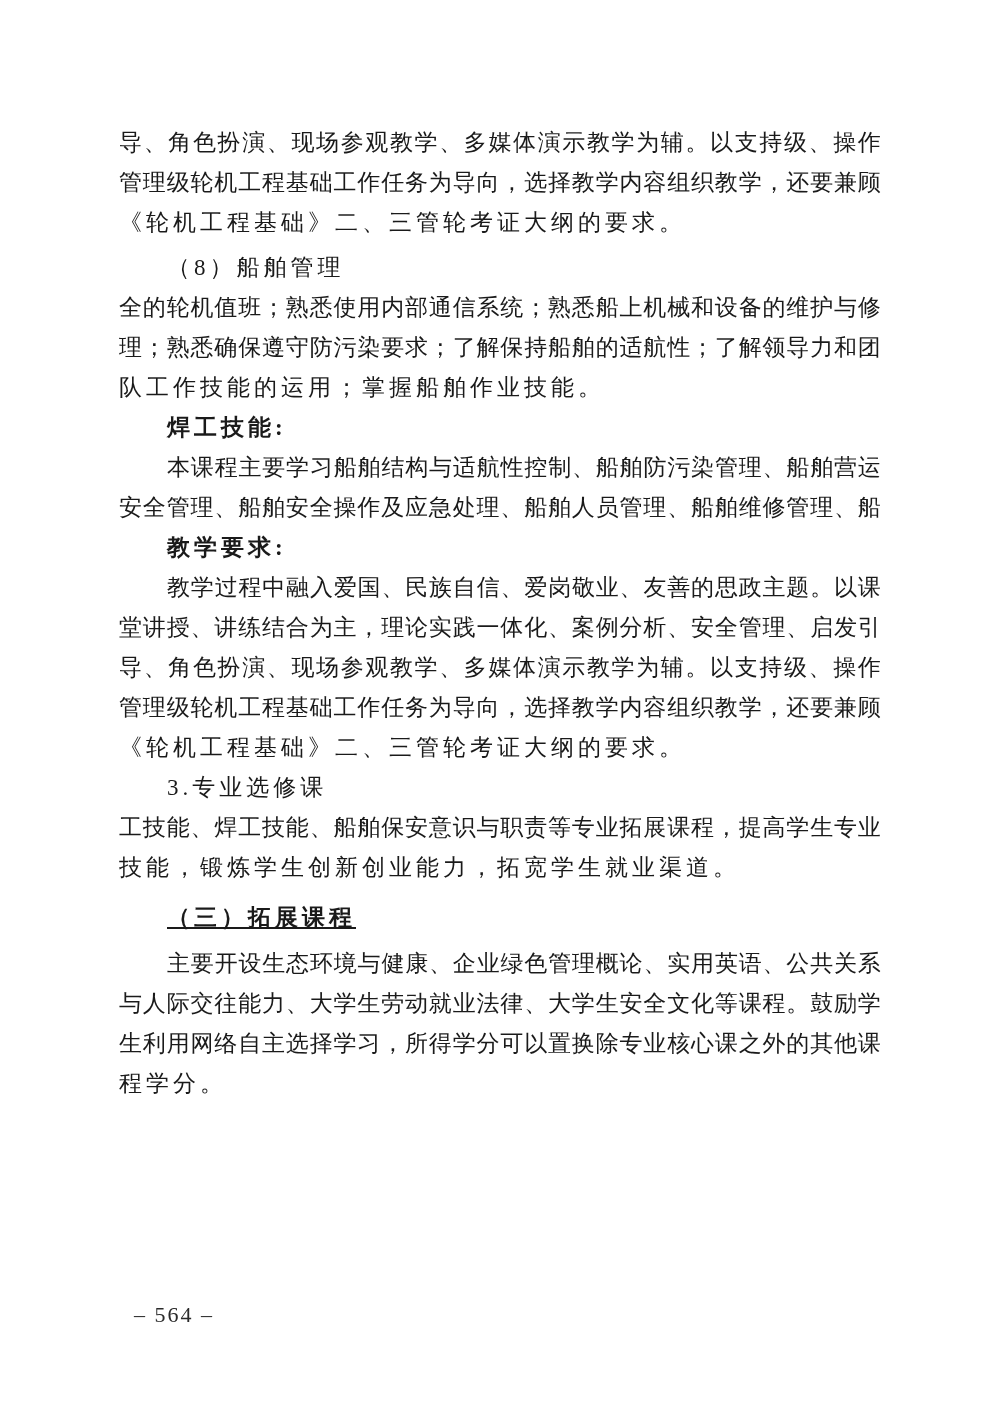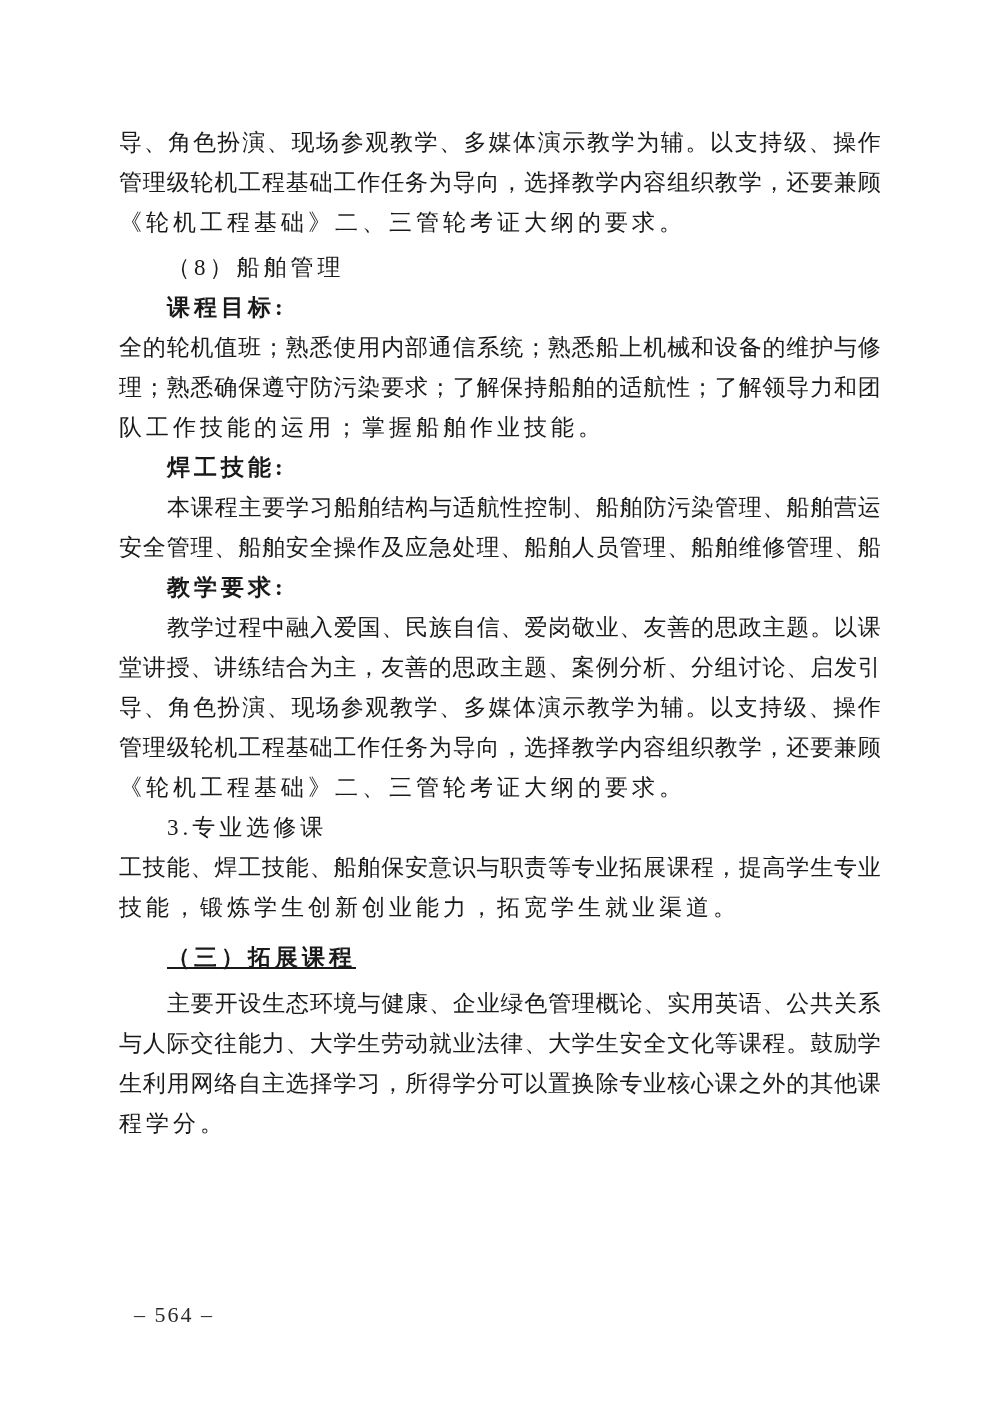--- a/index.html
+++ b/index.html
@@ -47,30 +47,29 @@
 </style>
 </head>
 <body>
 
 <div class="page">
   <main class="content">
       <div class="line fill">导、角色扮演、现场参观教学、多媒体演示教学为辅。以支持级、操作级、</div>
       <div class="line fill">管理级轮机工程基础工作任务为导向，选择教学内容组织教学，还要兼顾</div>
       <div class="line">《轮机工程基础》二、三管轮考证大纲的要求。</div>
       <div class="line indent v-sub-item">（8）船舶管理</div>
-      <div class="line indent bold">课程目标:</div>
       <div class="line fill">全的轮机值班；熟悉使用内部通信系统；熟悉船上机械和设备的维护与修</div>
       <div class="line fill">理；熟悉确保遵守防污染要求；了解保持船舶的适航性；了解领导力和团</div>
       <div class="line">队工作技能的运用；掌握船舶作业技能。</div>
       <div class="line indent bold">焊工技能:</div>
       <div class="line fill indent">本课程主要学习船舶结构与适航性控制、船舶防污染管理、船舶营运</div>
       <div class="line fill">安全管理、船舶安全操作及应急处理、船舶人员管理、船舶维修管理、船</div>
       <div class="line indent bold">教学要求:</div>
       <div class="line fill indent">教学过程中融入爱国、民族自信、爱岗敬业、友善的思政主题。以课</div>
-      <div class="line fill">堂讲授、讲练结合为主，友善的思政主题、案例分析、分组讨论、启发引</div>
+      <div class="line fill">堂讲授、讲练结合为主，理论实践一体化、案例分析、安全管理、启发引</div>
       <div class="line fill">导、角色扮演、现场参观教学、多媒体演示教学为辅。以支持级、操作级、</div>
       <div class="line fill">管理级轮机工程基础工作任务为导向，选择教学内容组织教学，还要兼顾</div>
       <div class="line">《轮机工程基础》二、三管轮考证大纲的要求。</div>
       <div class="line indent">3.专业选修课</div>
       <div class="line fill">工技能、焊工技能、船舶保安意识与职责等专业拓展课程，提高学生专业</div>
       <div class="line">技能，锻炼学生创新创业能力，拓宽学生就业渠道。</div>
       <div class="line indent bold v-section">（三）拓展课程</div>
       <div class="line fill indent">主要开设生态环境与健康、企业绿色管理概论、实用英语、公共关系</div>
       <div class="line fill">与人际交往能力、大学生劳动就业法律、大学生安全文化等课程。鼓励学</div>
       <div class="line fill">生利用网络自主选择学习，所得学分可以置换除专业核心课之外的其他课</div>

